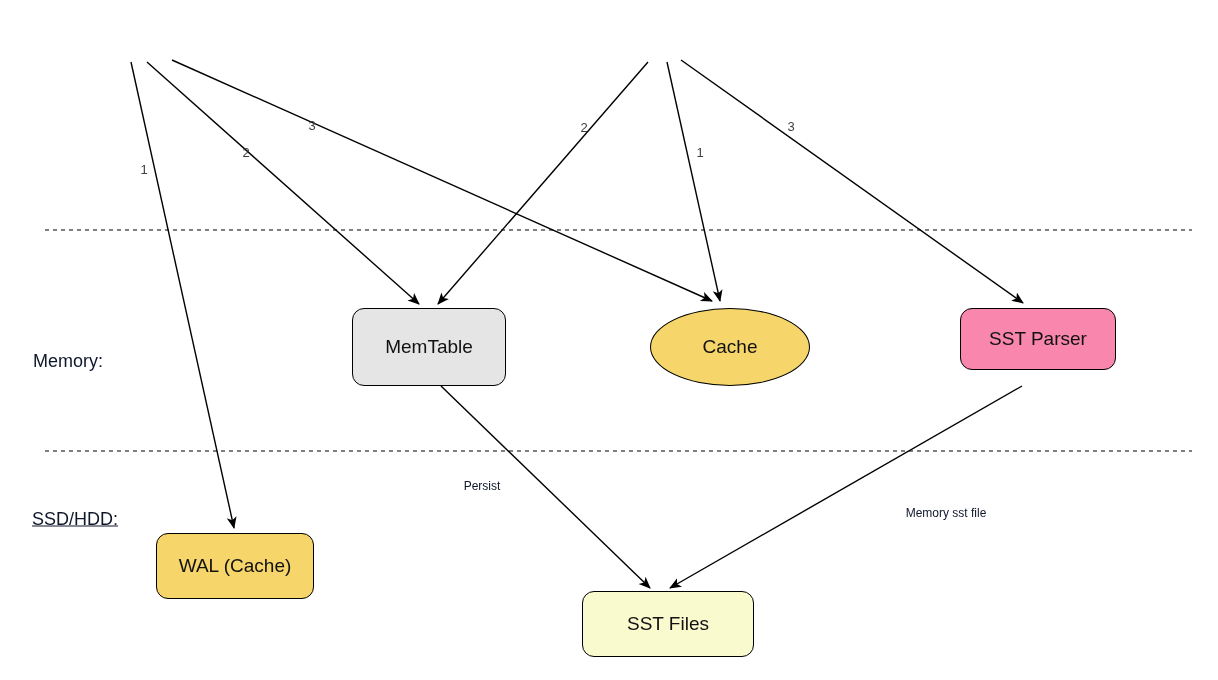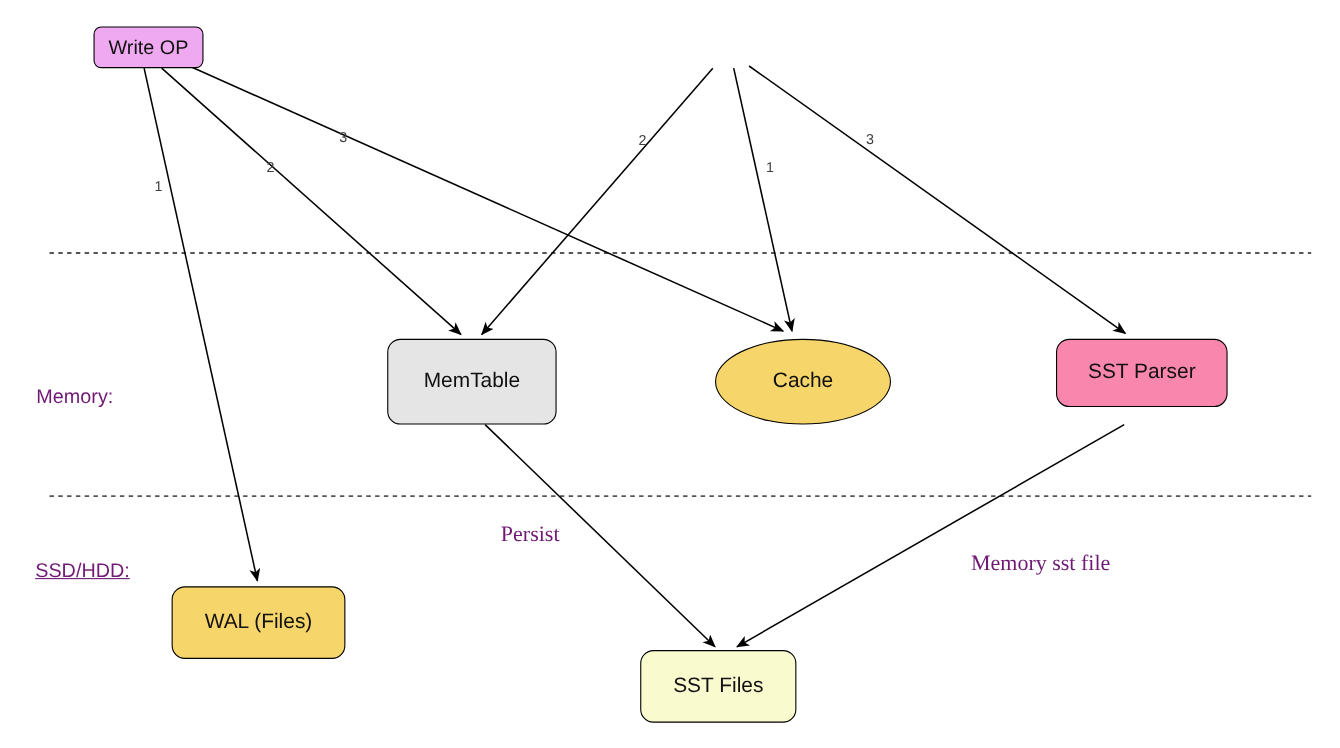--- a/index.html
+++ b/index.html
@@ -29,24 +29,24 @@
     color: #111111;
     white-space: nowrap;
   }
   .node.small { font-size: 18px; border-radius: 7px; }
   .node.box  { border-radius: 12px; }
   .node.ellipse { border-radius: 50%; text-align: center; }
   .txt {
     position: absolute;
     transform: translate(-50%, -50%);
     white-space: nowrap;
-    color: #701a75;
+    color: #0f172a;
   }
   .section-label { font-size: 18px; }
-  .edge-label { font-size: 20px; font-family: Liberation Serif, serif; }
+  .edge-label { font-size: 12px; }
   .edge-num { font-size: 13px; color: #404040; }
 </style>
 </head>
 <body>
 
 <div class="canvas">
 
   <svg class="edges" viewBox="0 0 1218 680">
     <defs>
       <marker id="arrowhead" markerWidth="14" markerHeight="12" refX="11" refY="5" orient="auto" markerUnits="userSpaceOnUse">
@@ -60,32 +60,31 @@
     <line class="edge-line" x1="131" y1="62" x2="234" y2="528" marker-end="url(#arrowhead)"></line>
     <line class="edge-line" x1="147" y1="62" x2="419" y2="304" marker-end="url(#arrowhead)"></line>
     <line class="edge-line" x1="172" y1="60" x2="712" y2="301" marker-end="url(#arrowhead)"></line>
     <line class="edge-line" x1="648" y1="62" x2="438" y2="304" marker-end="url(#arrowhead)"></line>
     <line class="edge-line" x1="667" y1="62" x2="720" y2="301" marker-end="url(#arrowhead)"></line>
     <line class="edge-line" x1="681" y1="60" x2="1023" y2="303" marker-end="url(#arrowhead)"></line>
     <line class="edge-line" x1="441" y1="386" x2="650" y2="588" marker-end="url(#arrowhead)"></line>
     <line class="edge-line" x1="1022" y1="386" x2="670" y2="588" marker-end="url(#arrowhead)"></line>
   </svg>
 
-  <div class="node small" style="left: 85px; top: 24px; width: 100px; height: 38px; background-color: rgb(239, 169, 241);">Write OP</div>
 
 
   <div class="node box" style="left: 352px; top: 308px; width: 154px; height: 78px; background-color: #e5e5e5;">MemTable</div>
 
   <div class="node ellipse" style="left: 650px; top: 308px; width: 160px; height: 78px; background-color: rgb(246, 213, 106);">Cache</div>
 
   <div class="node box" style="left: 960px; top: 308px; width: 156px; height: 62px; background-color: rgb(248, 134, 173); text-align: right;">SST Parser</div>
 
-  <div class="node box" style="left: 156px; top: 533px; width: 158px; height: 66px; background-color: rgb(246, 213, 106);">WAL (Files)</div>
+  <div class="node box" style="left: 156px; top: 533px; width: 158px; height: 66px; background-color: rgb(246, 213, 106);">WAL (Cache)</div>
 
-  <div class="node box" style="left: 582px; top: 591px; width: 142px; height: 66px; background-color: rgb(250, 250, 207);">SST Files</div>
+  <div class="node box" style="left: 582px; top: 591px; width: 172px; height: 66px; background-color: rgb(250, 250, 207);">SST Files</div>
 
   <div class="txt section-label" style="left:68px; top:361px;">Memory:</div>
 
   <div class="txt section-label" style="left:75px; top:519px;text-decoration:underline;">SSD/HDD:</div>
 
   <div class="txt edge-num" style="left:144px; top:169px;">1</div>
 
   <div class="txt edge-num" style="left:246px; top:152px;">2</div>
 
   <div class="txt edge-num" style="left:312px; top:125px;">3</div>

